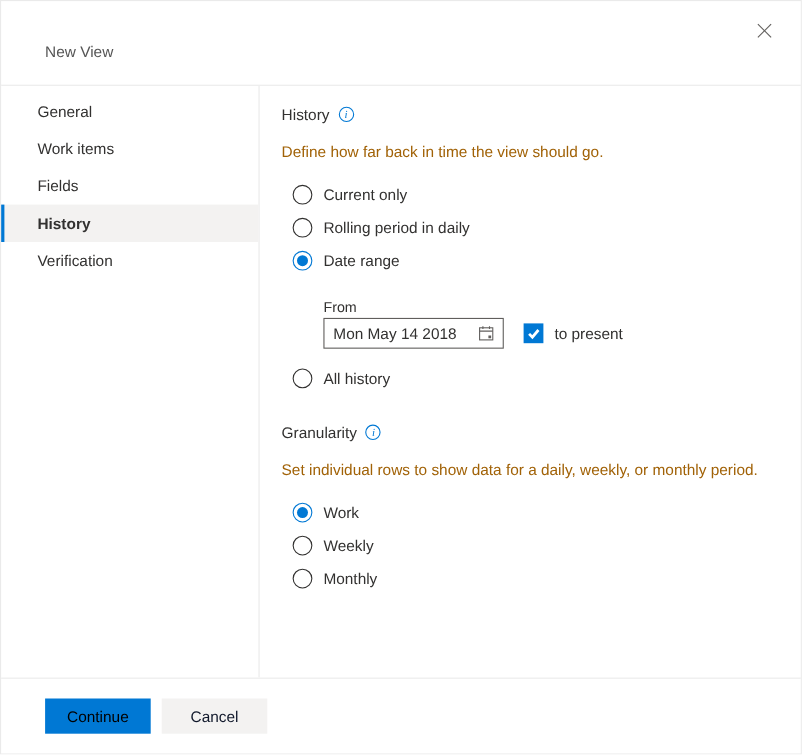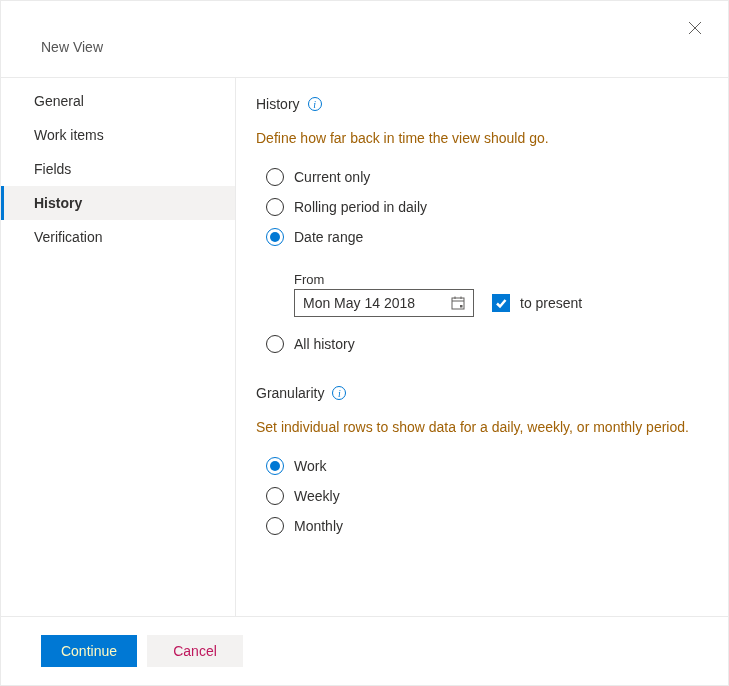--- a/index.html
+++ b/index.html
@@ -124,21 +124,21 @@
     gap: 18px;
     margin-bottom: 12px;
   }
   .date-field {
     border: 1px solid #605e5c;
     padding: 5px 8px;
     display: flex;
     align-items: center;
     gap: 8px;
     font-size: 14px;
-    width: 180px;
+    width: 164px;
     justify-content: space-between;
     cursor: pointer;
   }
   .cal-icon {
     width: 14px; height: 14px;
     color: #605e5c;
   }
   .checkbox-row {
     display: flex;
     align-items: center;
@@ -172,22 +172,22 @@
     min-width: 96px;
     height: 32px;
     font-size: 14px;
     display: inline-flex;
     align-items: center;
     justify-content: center;
     cursor: pointer;
     border: none;
     font-family: inherit;
   }
-  .btn-primary { background: #0078d4; color: #fef9c3; }
-  .btn-secondary { background: #f3f2f1; color: #be185d; text-align: right; }
+  .btn-primary { background: #0078d4; color: #000000; }
+  .btn-secondary { background: #f3f2f1; color: #0f172a; text-align: right; }
 </style>
 </head>
 <body>
 
 <div class="dialog">
 
   <div class="close-btn">
     <svg viewBox="0 0 14 14">
         <line x1="1" y1="1" x2="13" y2="13" stroke-width="1"></line>
         <line x1="13" y1="1" x2="1" y2="13" stroke-width="1"></line>

